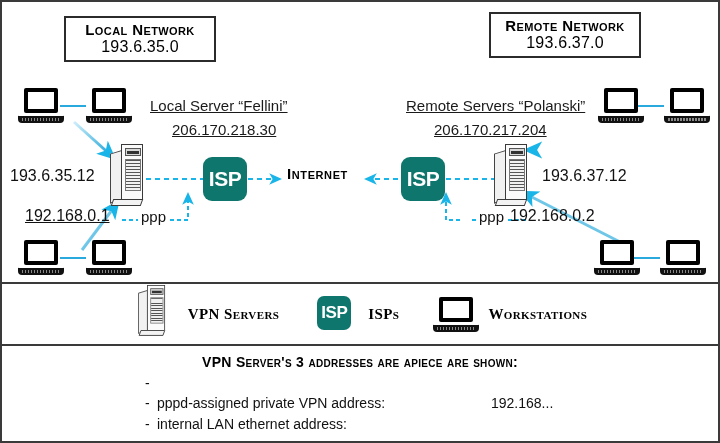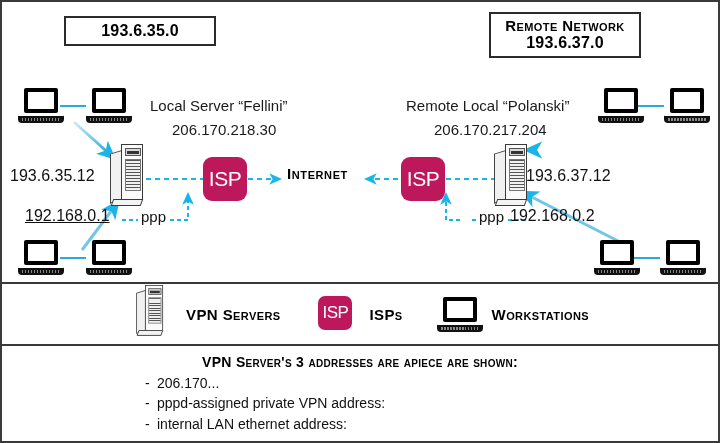--- a/index.html
+++ b/index.html
@@ -37,50 +37,51 @@
     display: block;
     font-weight: bold;
     font-size: 15px;
     font-variant: small-caps;
     letter-spacing: .4px;
     color: #000;
     white-space: nowrap;
   }
   .net-addr {
     display: block;
-    font-weight: bold;
+    font-weight: normal;
     font-size: 16px;
     letter-spacing: .2px;
     color: #000;
     white-space: nowrap;
   }
 
   
   .srv-caption {
     position: absolute;
     font-size: 15px;
     color: #1a1a1a;
     line-height: 1.15;
     white-space: nowrap;
+    text-decoration: underline;
   }
   #cap-local  { left: 148px; top: 95px; }
   #cap-remote { left: 404px; top: 95px; }
   .srv-caption .l2 { display: block; padding-left: 22px; margin-top: 7px; }
   #cap-remote .l2 { padding-left: 28px; }
 
   
   .ip-label {
     position: absolute;
     font-size: 16px;
     color: #111;
     white-space: nowrap;
   }
   #ip-local-lan  { left: 8px;   top: 165px; }
   #ip-local-vpn  { left: 23px;  top: 205px; text-decoration: underline; }
-  #ip-remote-lan { left: 524px; top: 165px; }
+  #ip-remote-lan { left: 524px; top: 165px; padding-left: 16px; }
   #ip-remote-vpn { left: 508px; top: 205px; }
 
   .ppp-label {
     position: absolute;
     font-size: 15px;
     color: #111;
   }
   #ppp-left  { left: 139px; top: 206px; }
   #ppp-right { left: 477px; top: 206px; }
 
@@ -91,24 +92,24 @@
     font-size: 15px; font-weight: bold;
     font-variant: small-caps;
     letter-spacing: .6px;
     color: #000;
   }
 
   
   .isp-tile {
     position: absolute;
     width: 44px; height: 44px;
-    background: #be185d;
+    background: #0f766e;
     border-radius: 9px;
     color: #ffffff;
-    font-weight: normal;
+    font-weight: bold;
     font-size: 21px;
     letter-spacing: -.5px;
     display: flex; align-items: center; justify-content: center;
   }
   #isp-left  { left: 201px; top: 155px; }
   #isp-right { left: 399px; top: 155px; }
   .isp-tile.small { width: 34px; height: 34px; border-radius: 7px; font-size: 17px; }
 
   
   .ws { position: absolute; width: 46px; height: 36px; }
@@ -182,21 +183,21 @@
   #legend-row {
     position: absolute; left: 0; top: 0;
     width: 716px; height: 60px;
     display: flex; align-items: center; justify-content: center;
     gap: 34px;
   }
   .legend-item { display: flex; align-items: center; gap: 9px; }
   .legend-label {
     font-size: 15px; font-weight: bold;
     font-variant: small-caps; letter-spacing: .4px;
-    color: #000; white-space: nowrap;
+    color: #000; white-space: nowrap; font-family: Liberation Serif, serif;
   }
   .legend-slot { position: relative; width: 46px; height: 44px; }
   .legend-slot .srv { left: 5px; top: -7px; transform: scale(.82); transform-origin: left top; }
   .legend-slot .ws  { left: 0;  top: 5px; }
   .legend-slot .isp-tile { position: absolute; left: 4px; top: 4px; }
 
   
   #footnote-block {
     position: absolute; left: 0; top: 0;
     width: 716px; height: 95px;
@@ -264,33 +265,34 @@
       <path d="M458,218 L444,218 L444,192" stroke="#19b5e8" stroke-width="2" stroke-dasharray="4 3" fill="none" marker-end="url(#cyanArrow)"></path>
 
       <line x1="636" y1="104" x2="662" y2="104" stroke="#2aa9dc" stroke-width="2"></line>
       <line x1="632" y1="256" x2="658" y2="256" stroke="#2aa9dc" stroke-width="2"></line>
 
       <line x1="630" y1="148" x2="524" y2="148" stroke="url(#fadeR)" stroke-width="3" marker-end="url(#cyanArrow)"></line>
       <line x1="622" y1="242" x2="520" y2="190" stroke="url(#fadeR)" stroke-width="3" marker-end="url(#cyanArrow)"></line>
     </svg>
 
     <div class="net-box" id="net-box-local">
+      <span class="net-title">Local Network</span>
       <span class="net-addr">193.6.35.0</span>
     </div>
     <div class="net-box" id="net-box-remote">
       <span class="net-title">Remote Network</span>
       <span class="net-addr">193.6.37.0</span>
     </div>
 
     <div class="srv-caption" id="cap-local">
       <span>Local Server “Fellini”</span>
       <span class="l2">206.170.218.30</span>
     </div>
     <div class="srv-caption" id="cap-remote">
-      <span>Remote Local “Polanski”</span>
+      <span>Remote Servers “Polanski”</span>
       <span class="l2">206.170.217.204</span>
     </div>
 
     <div class="ip-label" id="ip-local-lan">193.6.35.12</div>
     <div class="ip-label" id="ip-local-vpn">192.168.0.1</div>
     <div class="ip-label" id="ip-remote-lan">193.6.37.12</div>
     <div class="ip-label" id="ip-remote-vpn">192.168.0.2</div>
 
     <div class="ppp-label" id="ppp-left">ppp</div>
     <div class="ppp-label" id="ppp-right">ppp</div>
@@ -408,25 +410,25 @@
 
     </div>
   </div>
 
   <div class="panel" id="panel-footnote">
     <div id="footnote-block">
       <div id="footnote-title">VPN Server's 3 addresses are apiece are shown:</div>
 
       <div class="fn-line">
         <span class="fn-dash">-</span>
-        <span class="fn-val">206.170...</span>
       </div>
       <div class="fn-line">
         <span class="fn-dash">-</span>
         <span class="fn-text">pppd-assigned private VPN address:</span>
+        <span class="fn-val">192.168...</span>
       </div>
       <div class="fn-line">
         <span class="fn-dash">-</span>
         <span class="fn-text">internal LAN ethernet address:</span>
       </div>
     </div>
   </div>
 
 </div>
 

